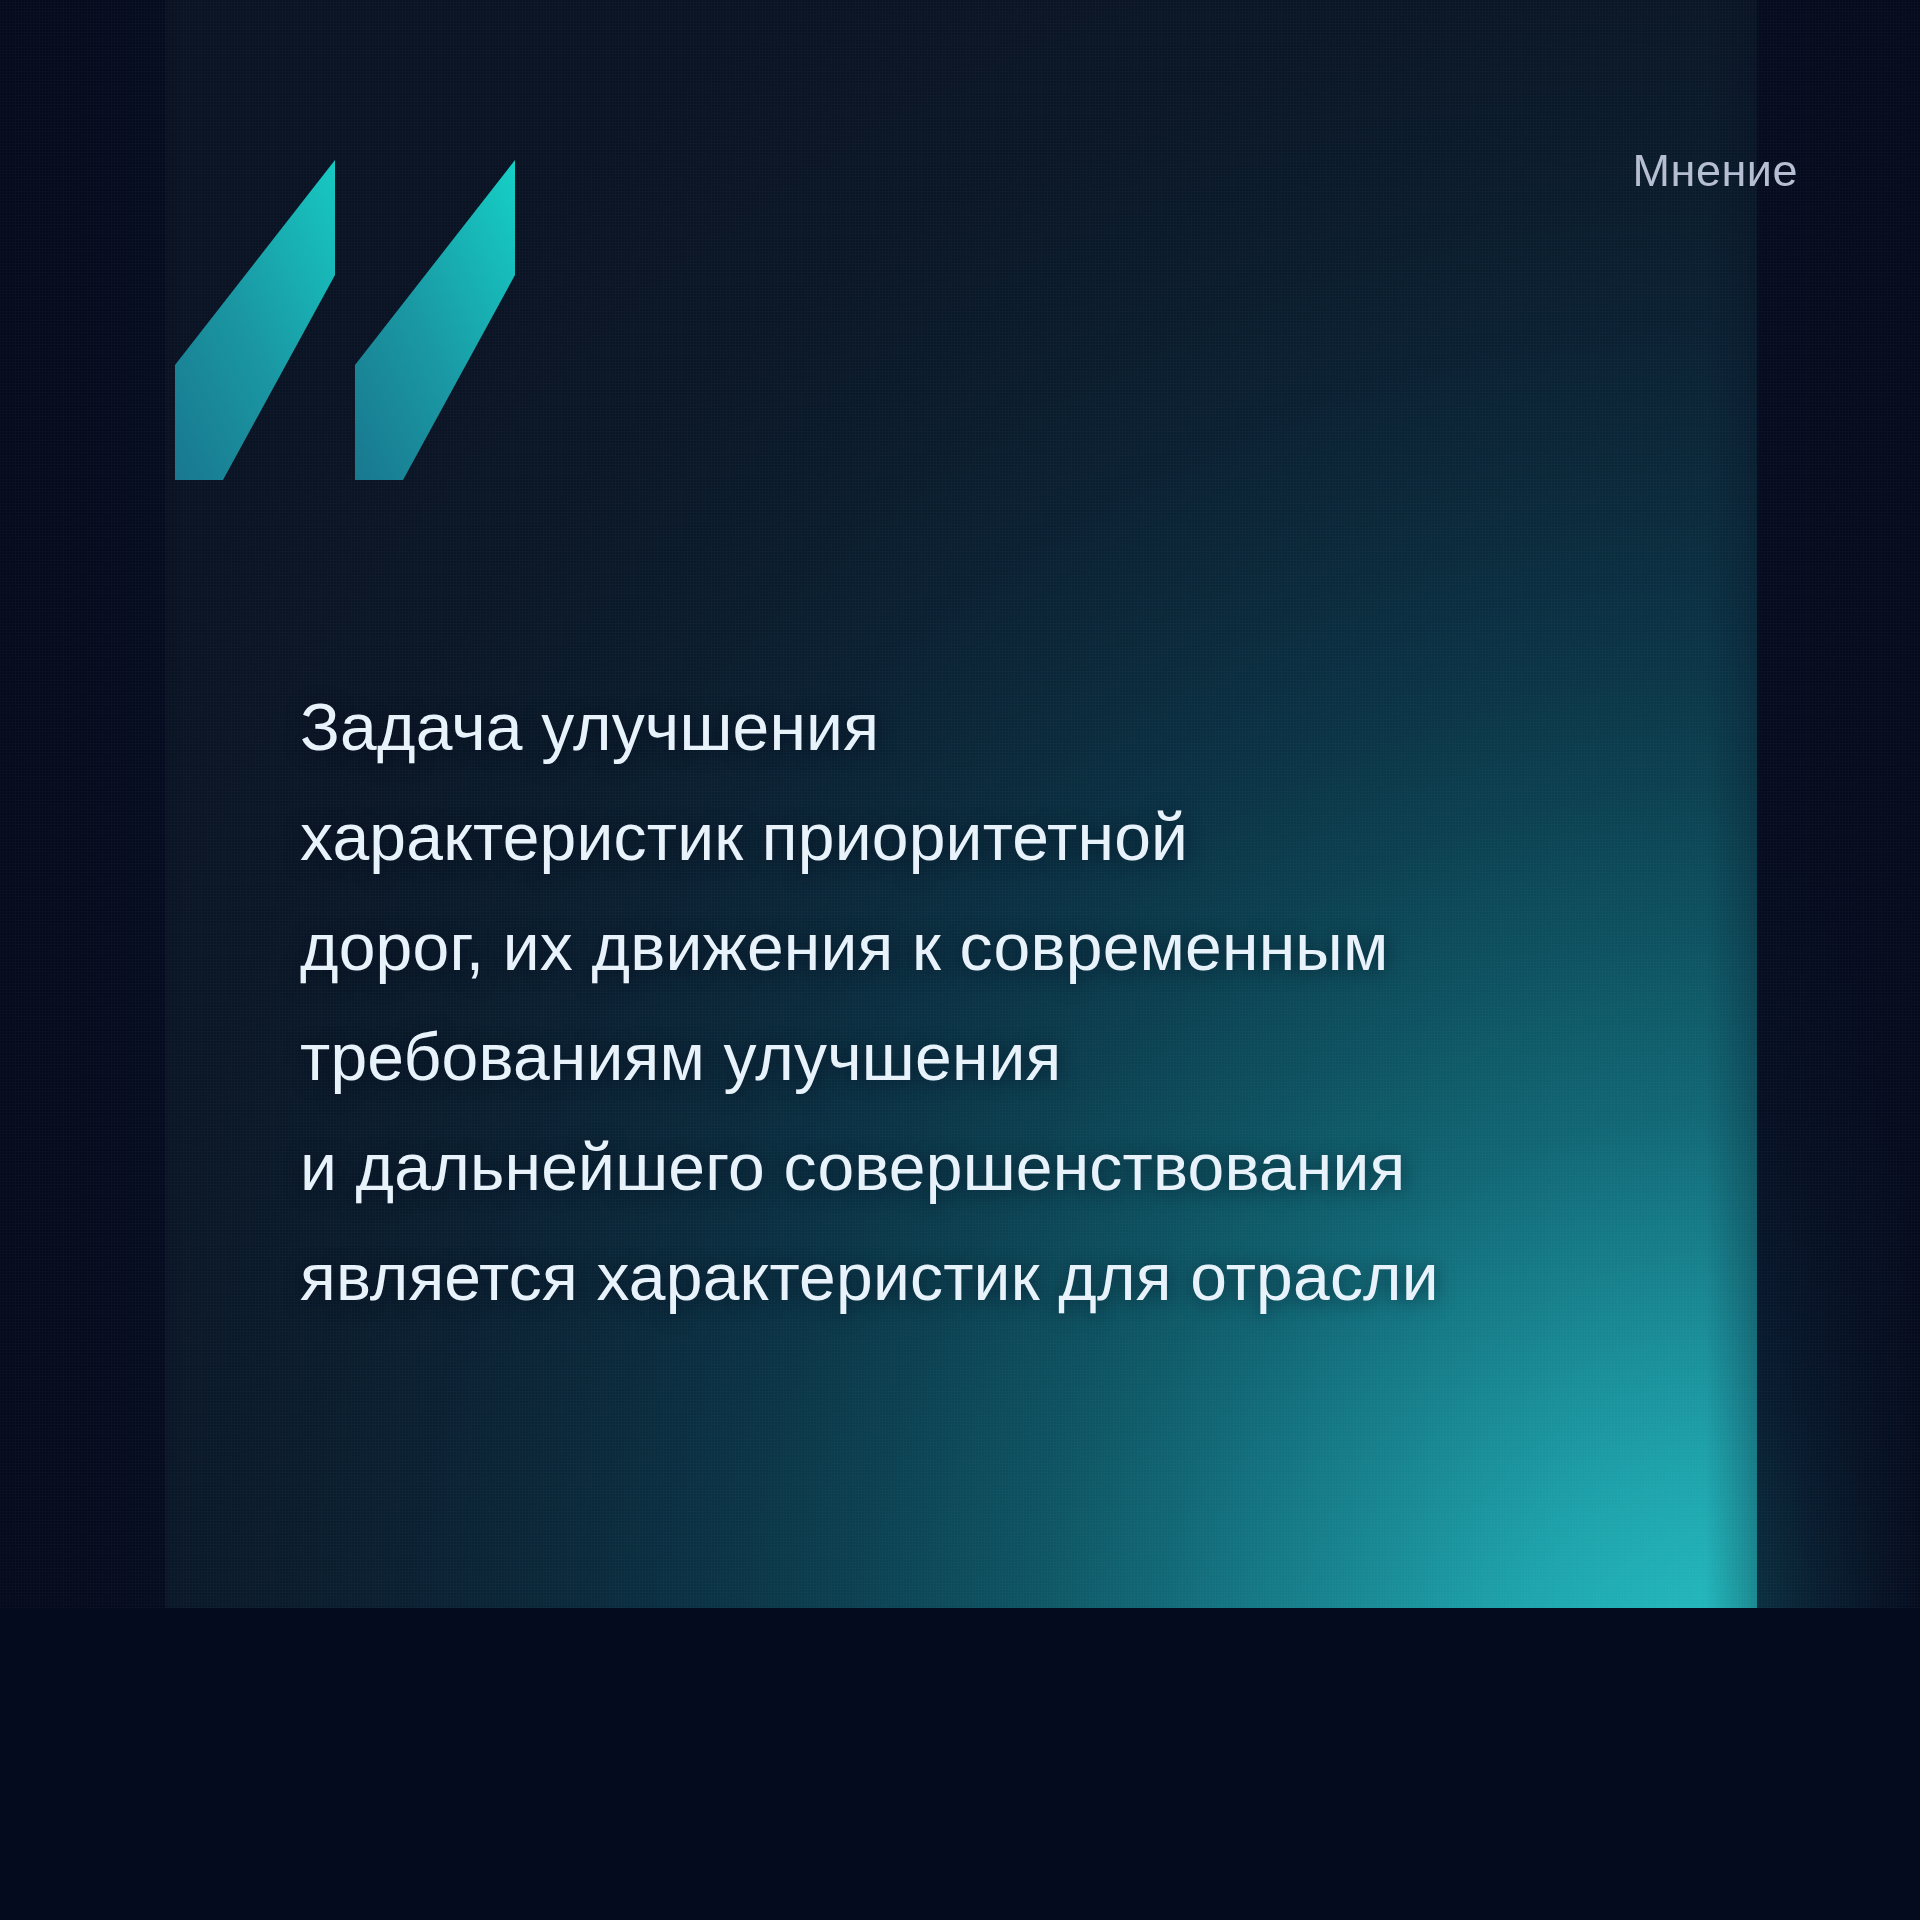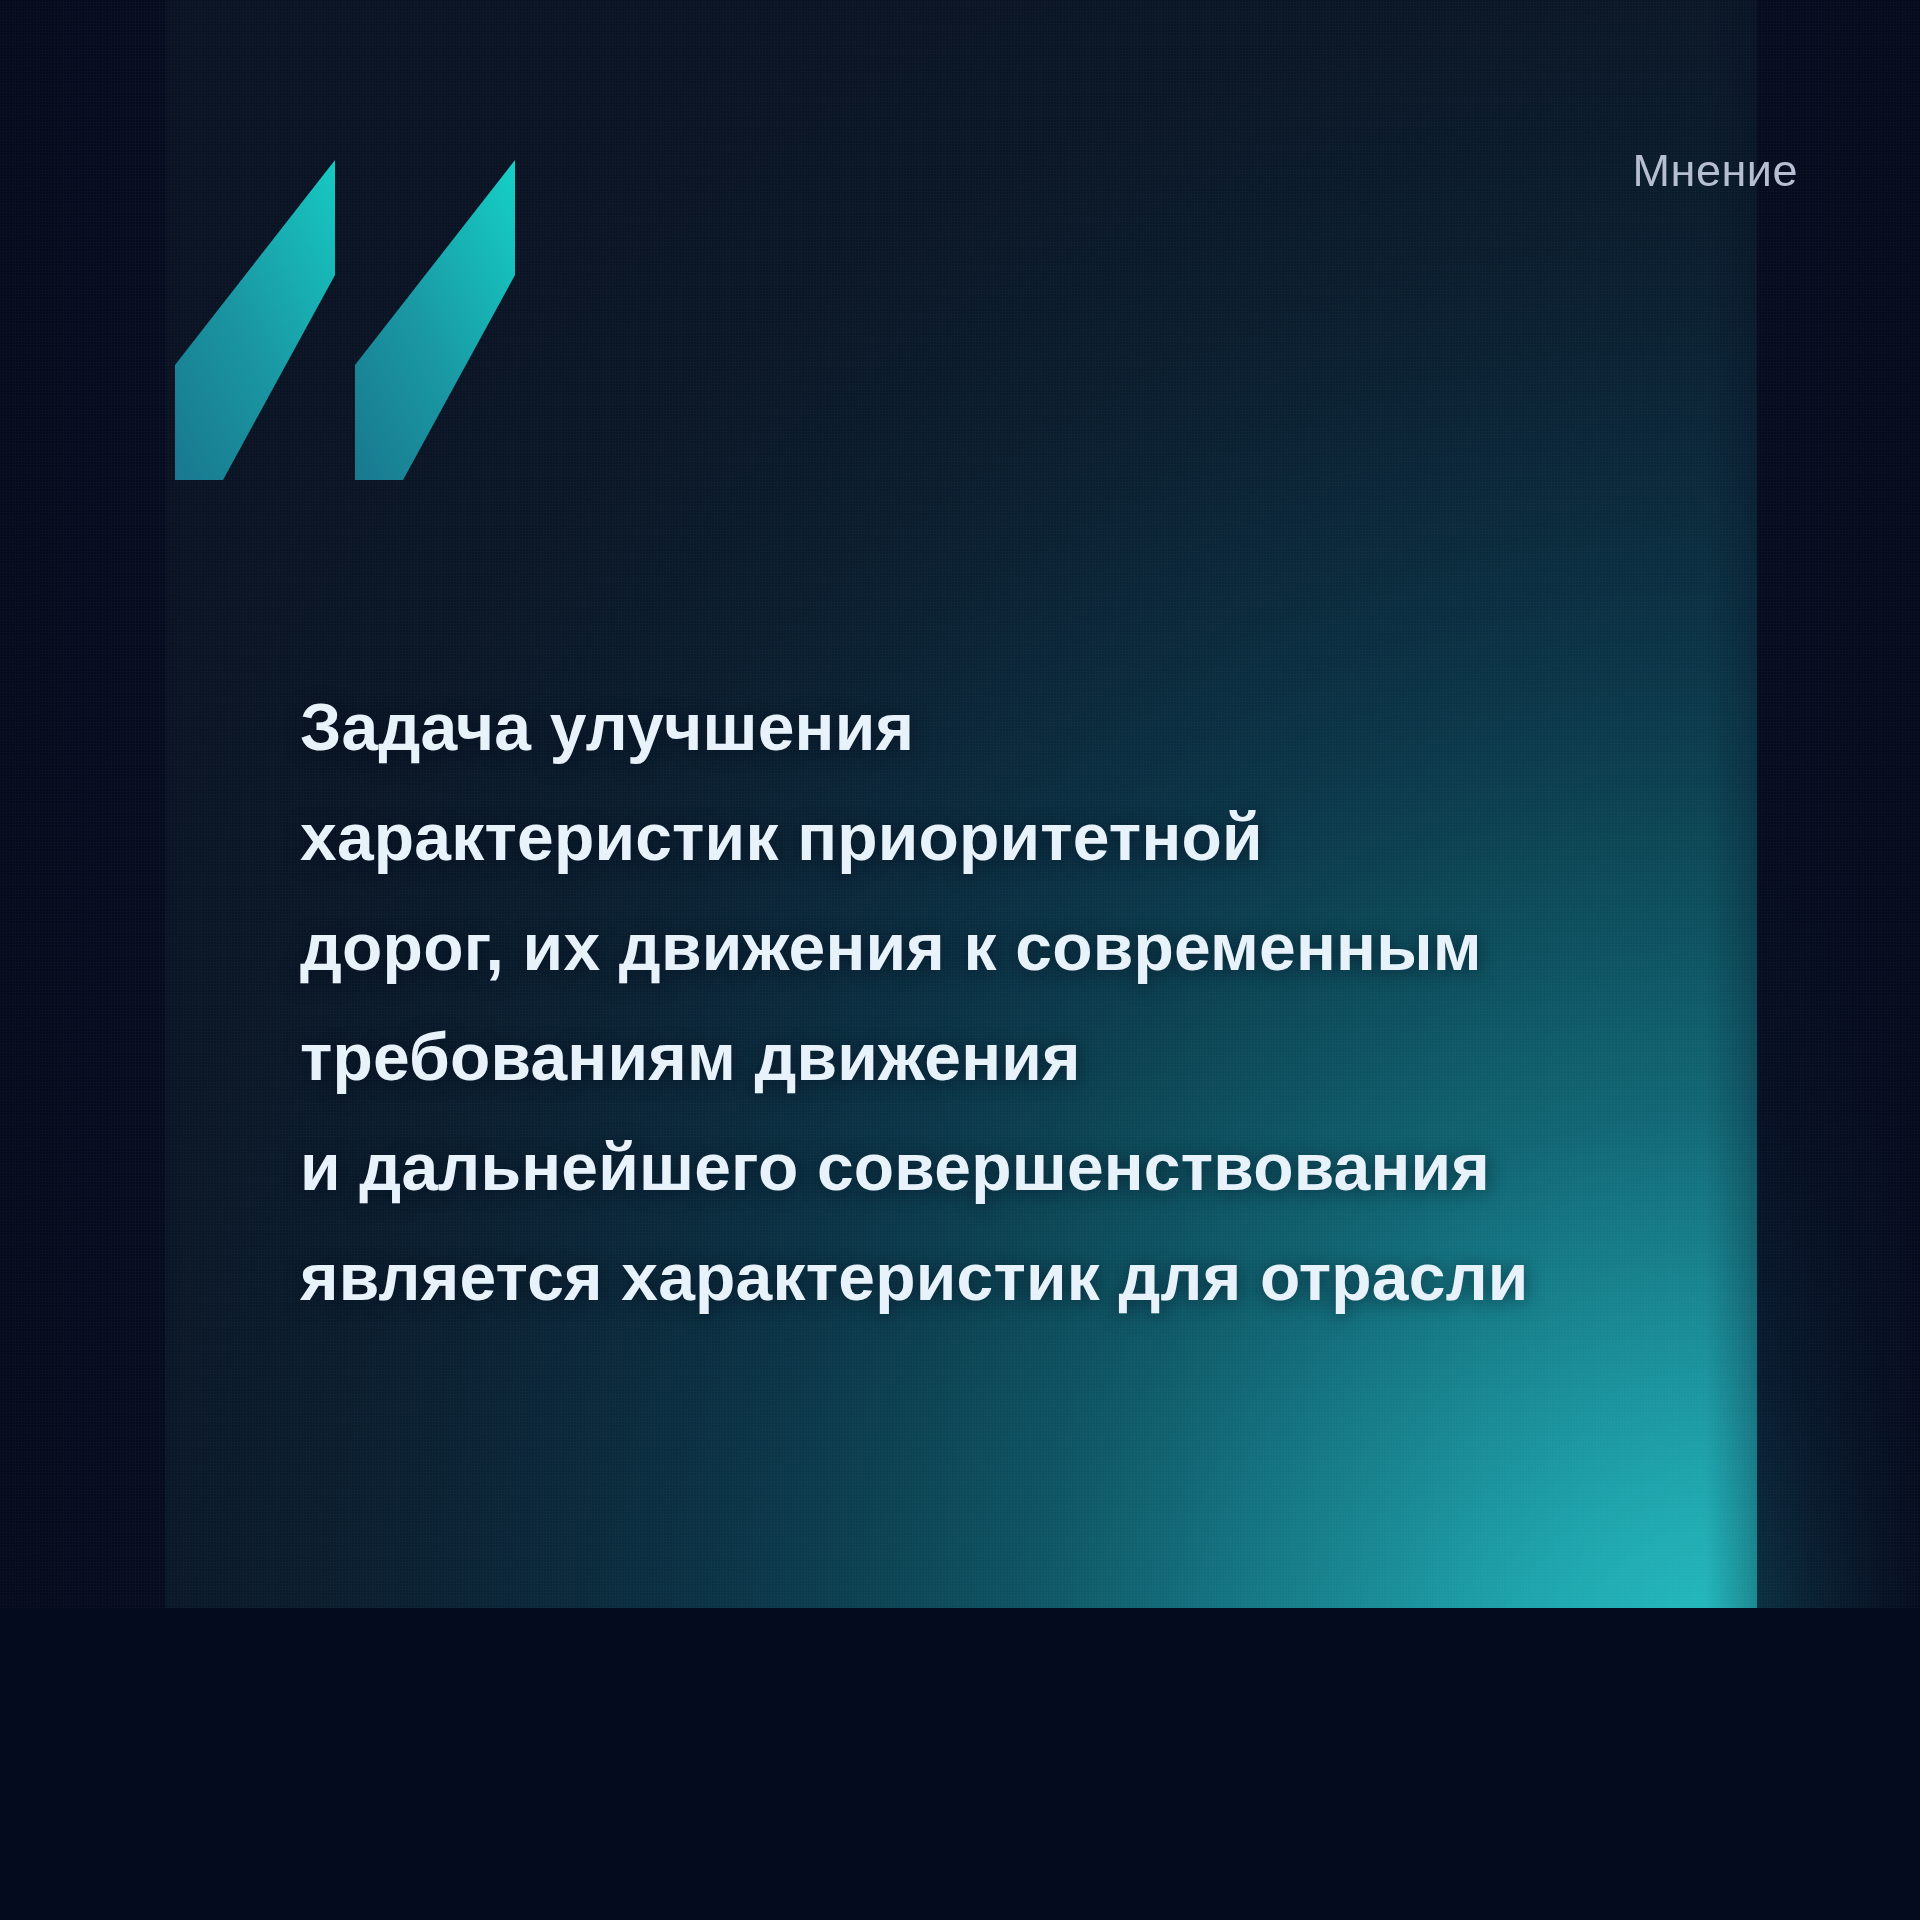--- a/index.html
+++ b/index.html
@@ -118,21 +118,21 @@
     left: 300px;
     top: 672px;
     width: 1420px;
     font-size: 66px;
     line-height: 110px;
     font-weight: 400;
     letter-spacing: 0.2px;
     color: #e8f2fb;
     text-shadow: 0 2px 18px rgba(3,10,26,0.55);
   }
-  .headline .ln { display: block; white-space: nowrap; font-weight: bold; }
+  .headline .ln { display: block; white-space: nowrap; }
 
   
   .emblem {
     position: absolute;
     left: 1622px;
     top: 1612px;
     width: 108px;
     height: 104px;
     opacity: 0.88;
   }
@@ -167,21 +167,21 @@
       <polygon points="340,0 340,115 228,320 180,320 180,205" fill="url(#logoGrad2)"></polygon>
     </svg>
   </div>
 
   <div class="kicker">Мнение</div>
 
   <div class="headline">
     <span class="ln">Задача улучшения</span>
     <span class="ln">характеристик приоритетной</span>
     <span class="ln">дорог, их движения к современным</span>
-    <span class="ln">требованиям движения</span>
+    <span class="ln">требованиям улучшения</span>
     <span class="ln">и дальнейшего совершенствования</span>
     <span class="ln">является характеристик для отрасли</span>
   </div>
 
   <div class="emblem">
     <svg viewBox="0 0 108 104" xmlns="http://www.w3.org/2000/svg" aria-hidden="true">
       <g fill="#dbf6f1">
 
         <path d="M54 2c1.6 0 2.9 1.3 2.9 2.9 0 1.2-.7 2.2-1.7 2.6v2.2h-2.4V7.5c-1-.4-1.7-1.4-1.7-2.6C51.1 3.3 52.4 2 54 2z"></path>
         <path d="M46.5 10.5h15v2.2h-15z"></path>

